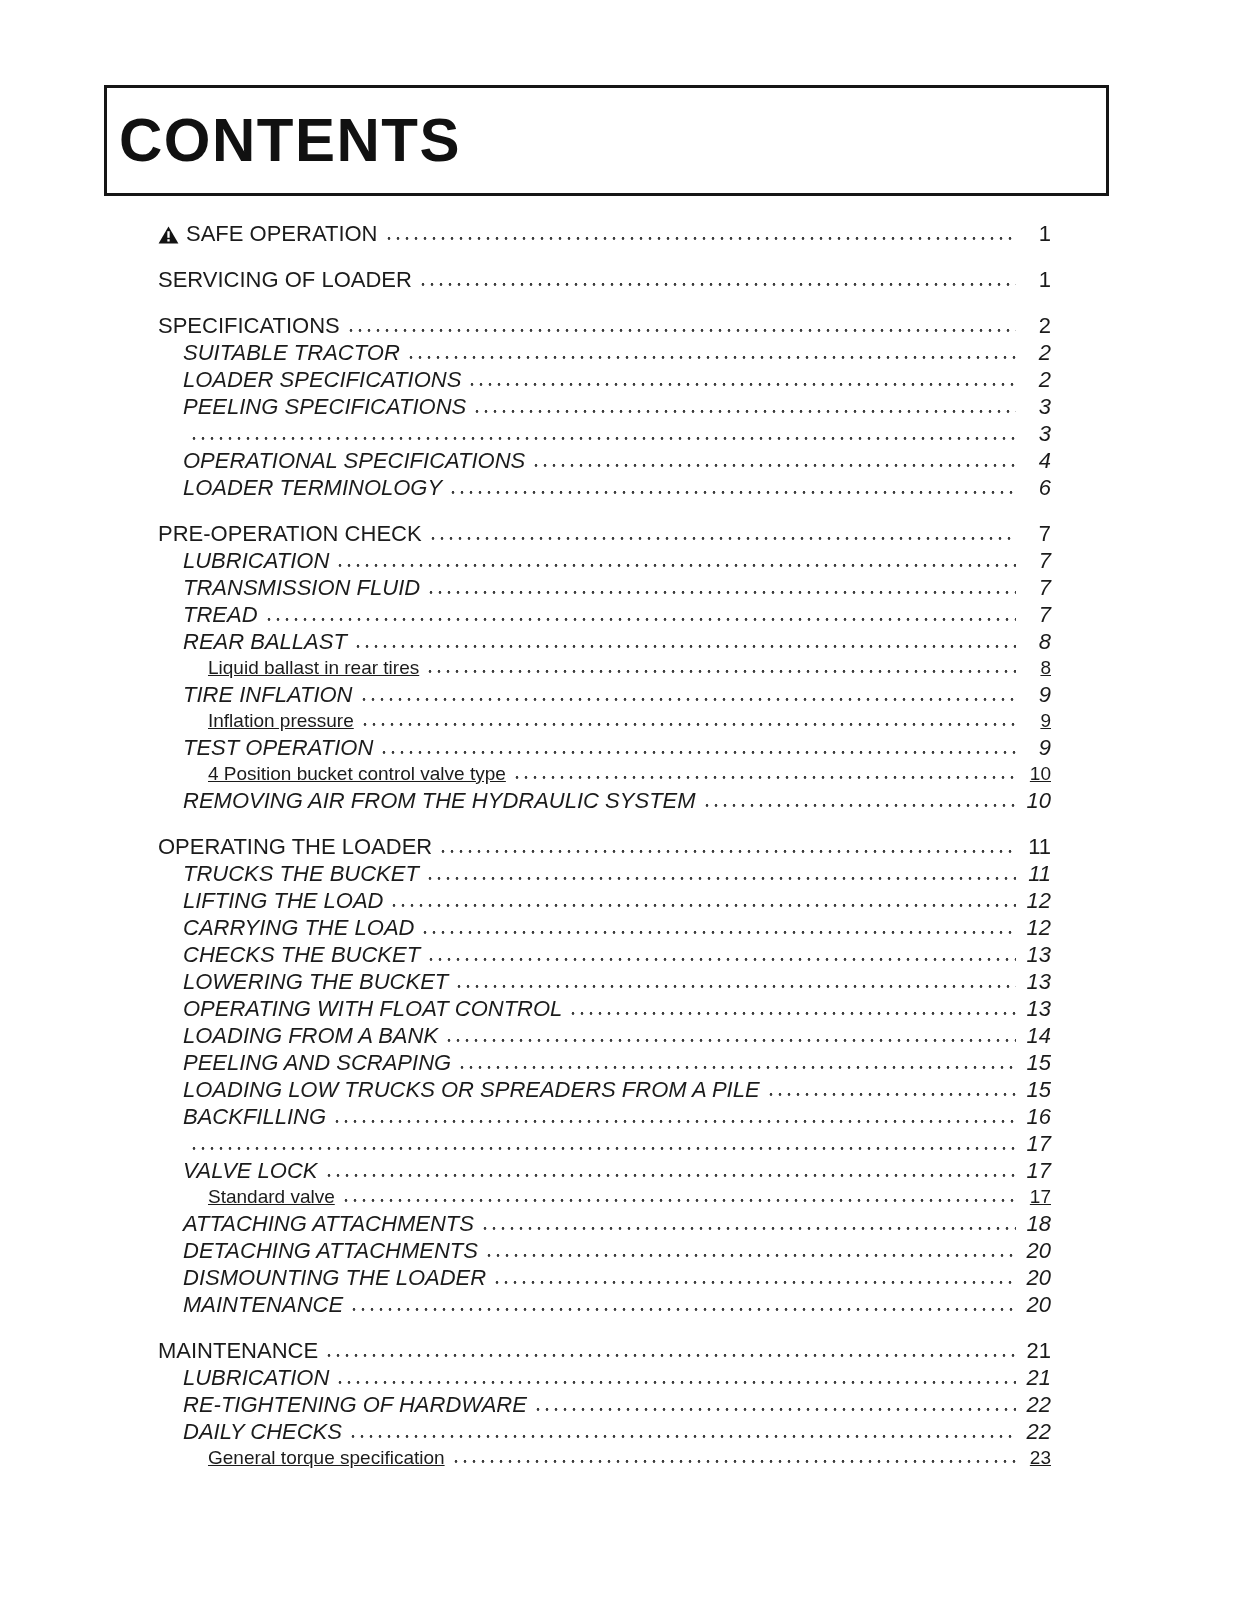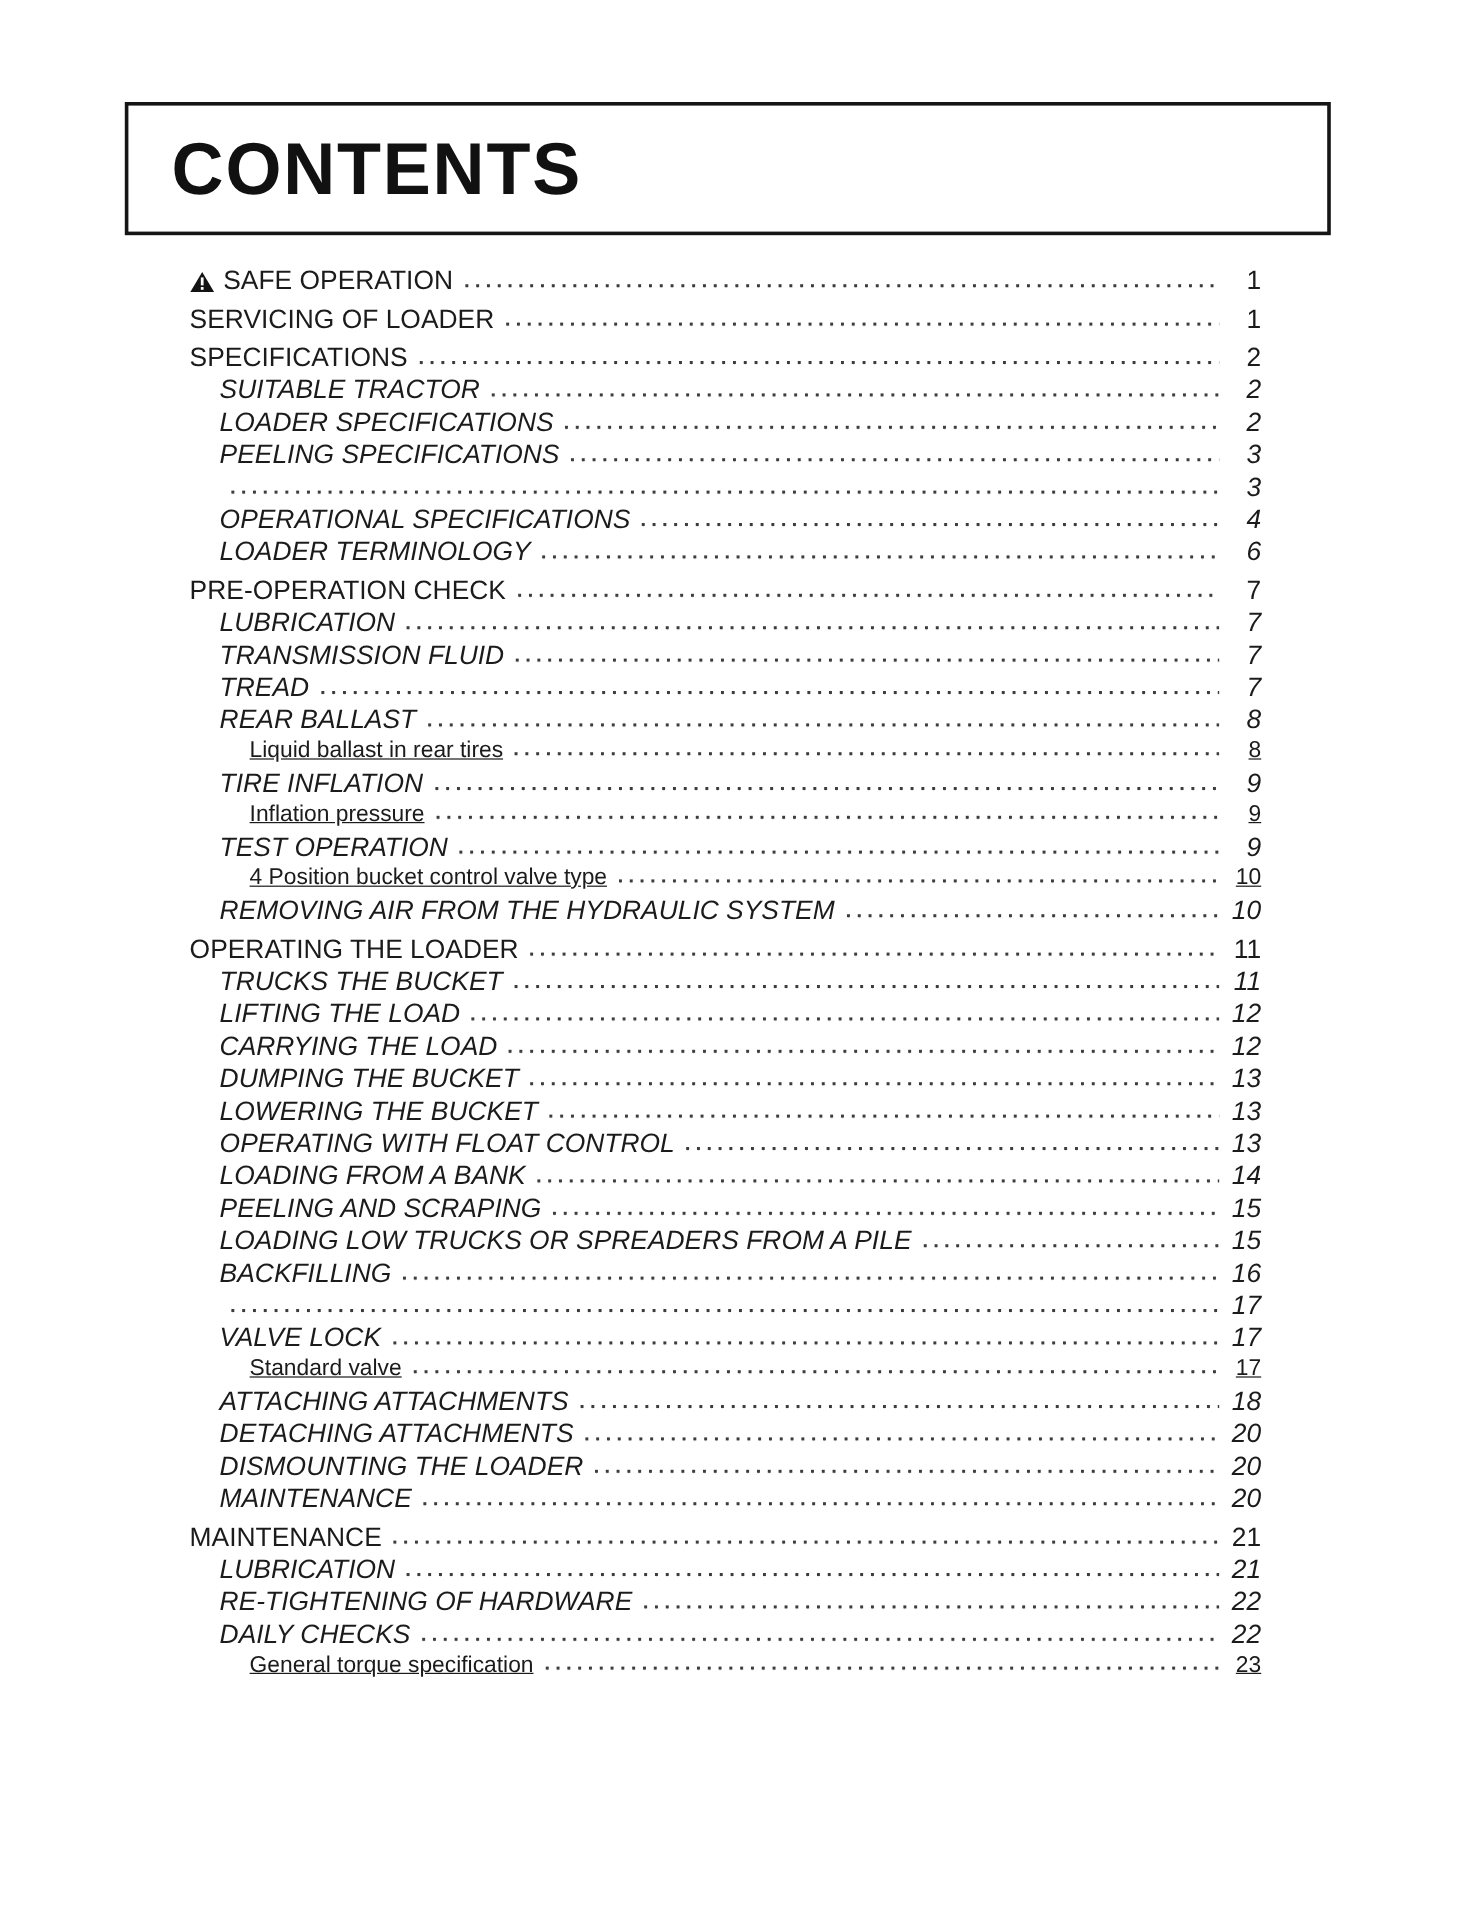--- a/index.html
+++ b/index.html
@@ -23,21 +23,21 @@
   }
   .title-box {
     position: absolute;
     left: 104px;
     top: 85px;
     width: 1005px;
     height: 111px;
     border: 3px solid #151515;
     display: flex;
     align-items: center;
-    padding-left: 36px;
+    padding-left: 12px;
   }
   .title-box .page-title {
     margin: 0;
     font-size: 60px;
     font-weight: bold;
     letter-spacing: 1.5px;
     color: #111;
     transform: scaleY(1.02);
   }
   .toc {
@@ -54,21 +54,21 @@
     white-space: nowrap;
     justify-content: center;
   }
   .toc-row.level-1 { padding-left: 25px; font-style: italic; }
   .toc-row.level-2 {
     padding-left: 50px;
     font-size: 19px;
     line-height: 26px;
     text-decoration: underline;
   }
-  .toc-row.group-start { margin-top: 5px; }
+  .toc-row.group-start { margin-top: 19px; }
   .toc-row.group-start:first-child { margin-top: 0; }
   .toc-label {
     flex: 0 0 auto;
     display: inline-flex;
     align-items: baseline;
   }
   .toc-label svg {
     margin-right: 7px;
     align-self: center;
     position: relative;
@@ -264,21 +264,21 @@
       </div>
       <div class="toc-row level-1">
         <span class="toc-label">
           <span>CARRYING THE LOAD</span>
         </span>
         <span class="leader"></span>
         <span class="toc-page">12</span>
       </div>
       <div class="toc-row level-1">
         <span class="toc-label">
-          <span>DUMPING THE BUCKET</span>
+          <span>CHECKS THE BUCKET</span>
         </span>
         <span class="leader"></span>
         <span class="toc-page">13</span>
       </div>
       <div class="toc-row level-1">
         <span class="toc-label">
           <span>LOWERING THE BUCKET</span>
         </span>
         <span class="leader"></span>
         <span class="toc-page">13</span>

